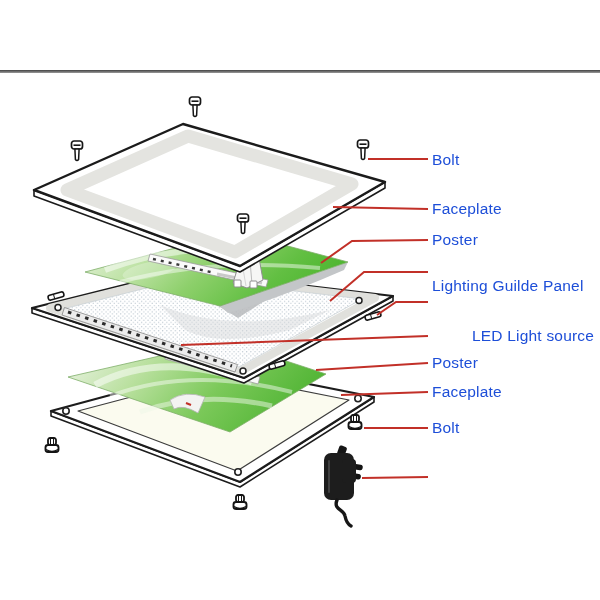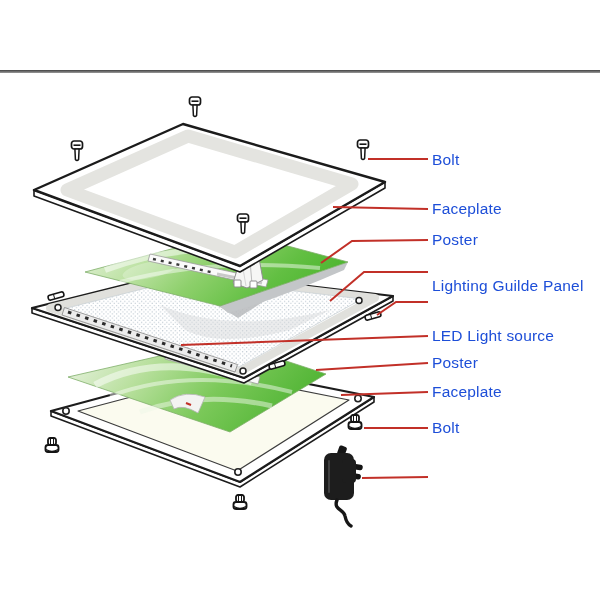--- a/index.html
+++ b/index.html
@@ -8,21 +8,21 @@
   .top-rule{position:absolute;left:0;top:70px;width:600px;height:3px;
             background:linear-gradient(#414141,#9a9a9a);}
   .diagram-svg{position:absolute;left:0;top:0;}
   .label{position:absolute;left:432px;font-size:15.5px;line-height:19px;color:#1d4ed8;
          white-space:nowrap;letter-spacing:0.2px;}
   .l-bolt-top{top:150px;}
   .l-faceplate-top{top:199px;}
   .l-poster-top{top:230px;}
   .l-lgp{top:276px;}
   .l-cable{top:292px;}
-  .l-led{top:326px;}
+  .l-led{top:326px;margin-left:40px;}
   .l-poster-bottom{top:353px;}
   .l-faceplate-bottom{top:382px;}
   .l-bolt-bottom{top:418px;}
   .l-power{top:467px;}
 </style>
 </head>
 <body>
 
 <div class="stage">
 

